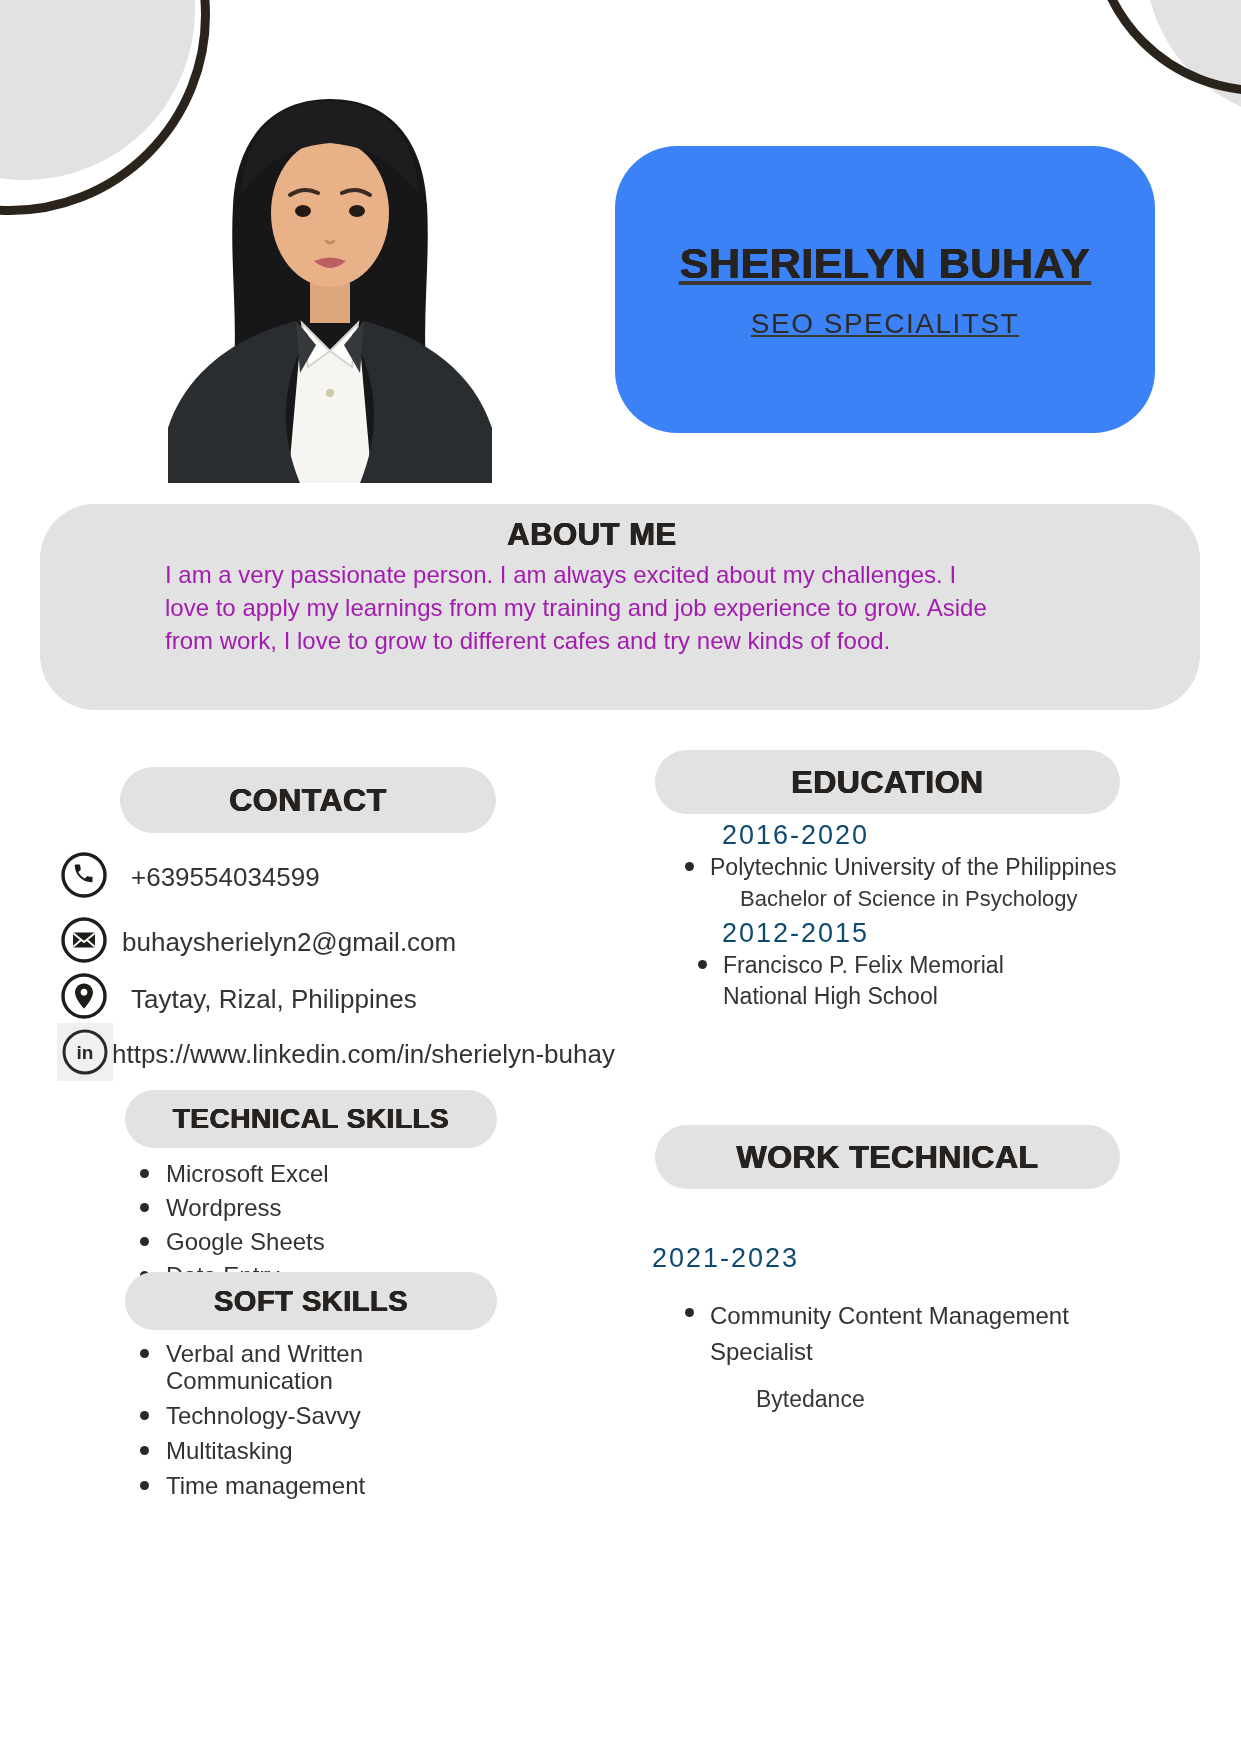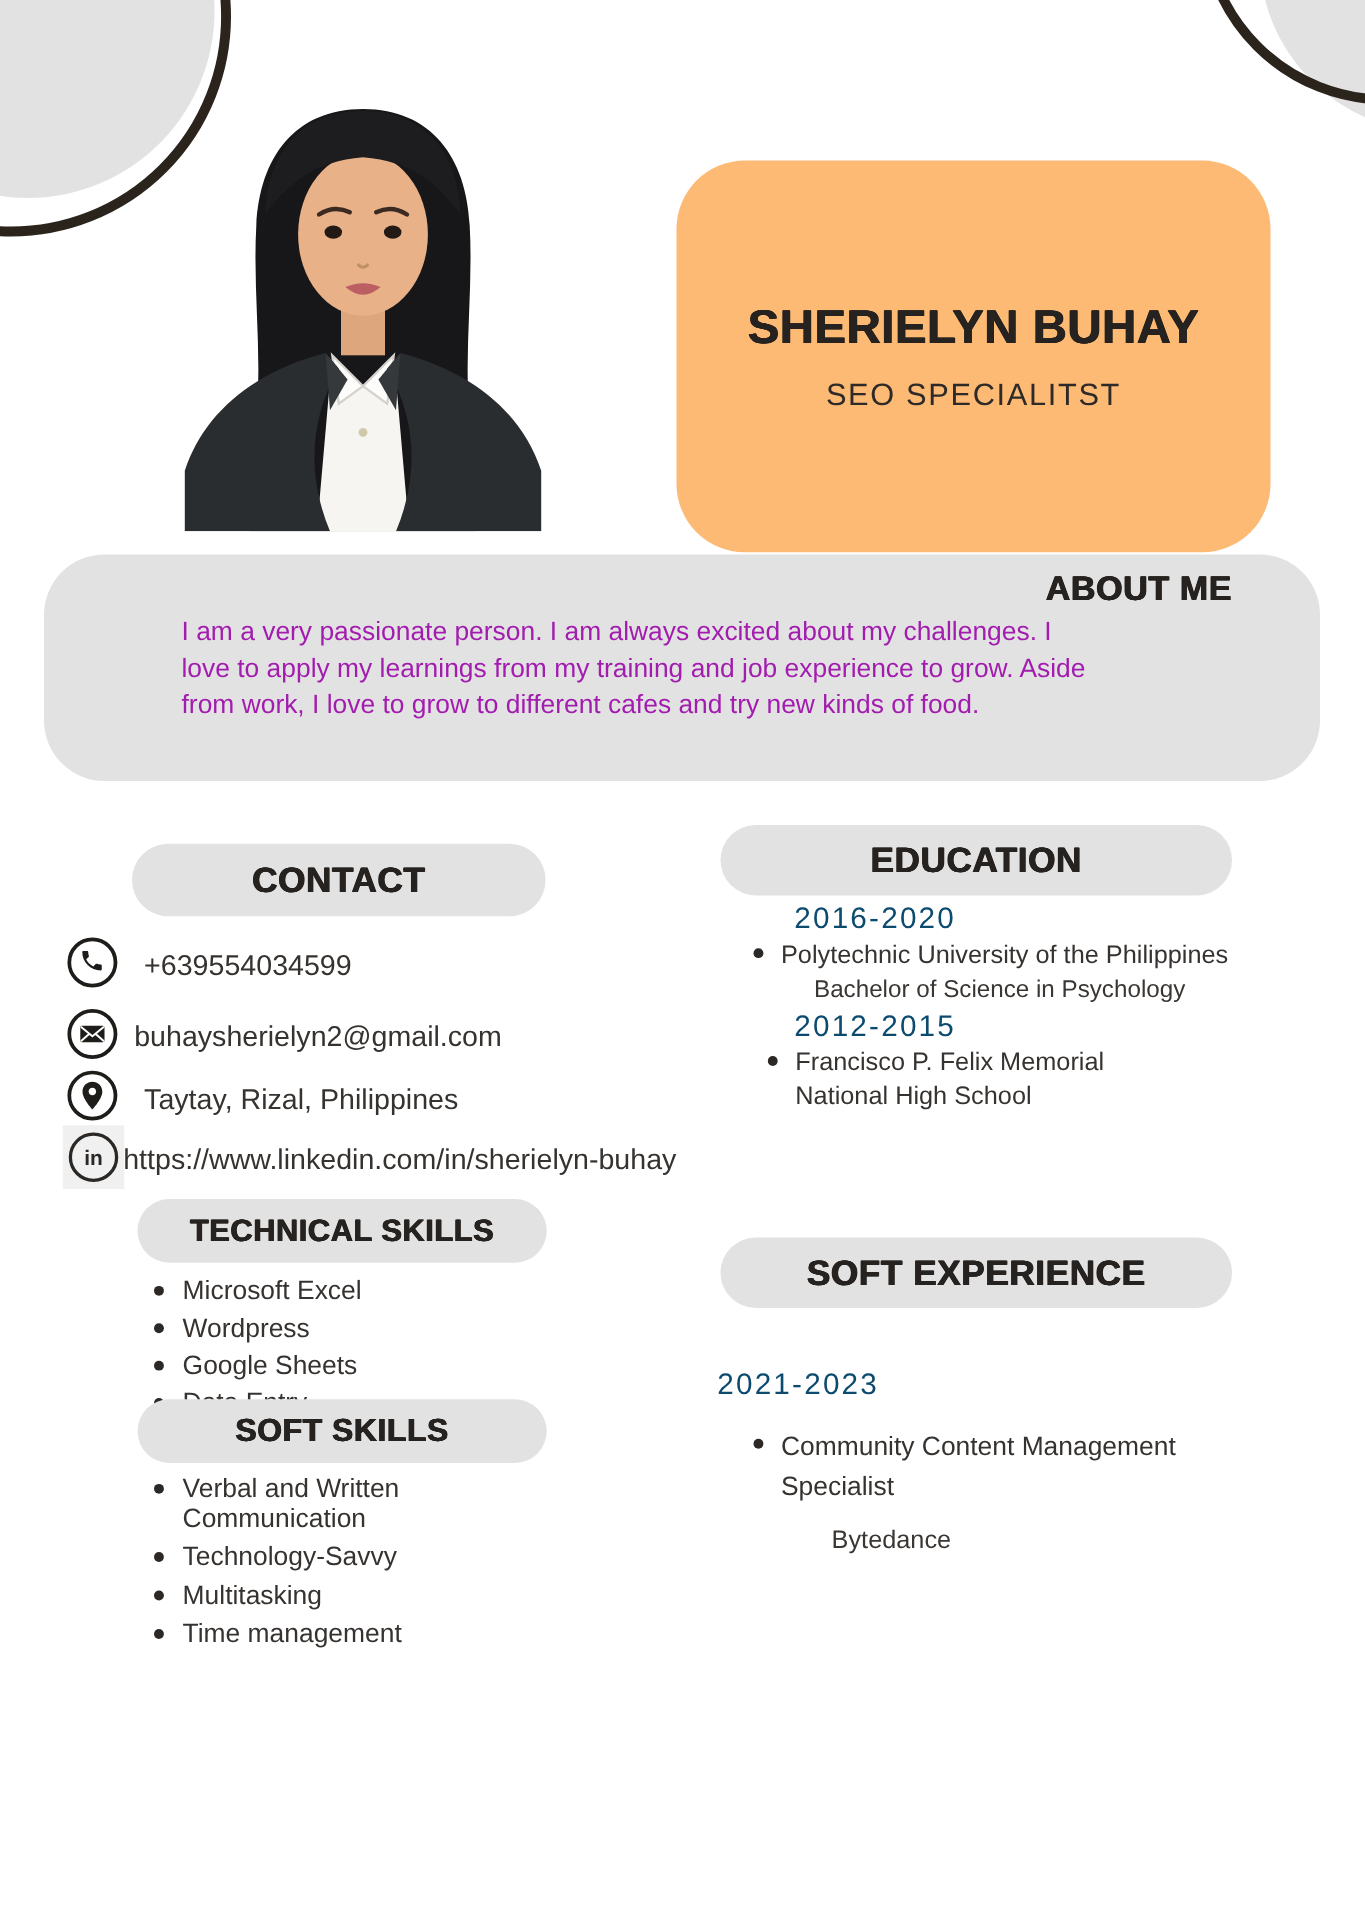--- a/index.html
+++ b/index.html
@@ -22,33 +22,33 @@
 
   
   .display {
     font-weight:800; color:#26221f;
     text-shadow:0 0 .6px currentColor, .5px 0 currentColor, -.5px 0 currentColor;
     letter-spacing:.5px;
   }
 
   
   .name-card {
-    position:absolute; left:615px; top:146px; width:540px; height:356px;
-    background:#fdba74; border-radius:62px;
-    display:flex; flex-direction:column; align-items:center; justify-content:center; gap:20px;
+    position:absolute; left:615px; top:146px; width:540px; height:287px;
+    background:#3b82f6; border-radius:62px;
+    display:flex; flex-direction:column; align-items:center; justify-content:center; gap:20px;text-decoration:underline;
   }
   .name { font-size:43px; }
   .role { font-size:28px; color:#2e2a27; letter-spacing:1.5px; font-weight:400; }
 
   
   .about-panel {
     position:absolute; left:40px; top:504px; width:1160px; height:206px;
     background:#e3e2e2; border-radius:55px;
   }
-  .about-title { position:absolute; left:0; top:13px; width:1080px; text-align:right; font-size:31px; }
+  .about-title { position:absolute; left:12px; top:13px; width:1080px; text-align:center; font-size:31px; }
   .about-text { position:absolute; left:125px; top:54px; width:840px; font-size:24px; line-height:33px; color:#a21caf; }
 
   
   .pill {
     position:absolute; background:#e3e2e2; border-radius:34px;
     display:flex; align-items:center; justify-content:center;
   }
   .pill-contact { left:120px; top:767px; width:376px; height:66px; }
   .pill-edu     { left:655px; top:750px; width:465px; height:64px; }
   .pill-tech    { left:125px; top:1090px; width:372px; height:58px; }
@@ -215,21 +215,21 @@
     <span class="txt nowrap">Polytechnic University of the Philippines</span>
   </div>
   <span class="sub" style="left:740px; top:886px">Bachelor of Science in Psychology</span>
   <span class="years" style="left:722px; top:918px">2012-2015</span>
   <div class="entry" style="left:698px; top:950px; width:365px">
     <span class="dot"></span>
     <span class="txt">Francisco P. Felix Memorial National High School</span>
   </div>
 
   <div class="pill pill-work">
-    <span class="display">SOFT EXPERIENCE</span>
+    <span class="display">WORK TECHNICAL</span>
   </div>
   <span class="years" style="left:652px; top:1243px">2021-2023</span>
   <div class="entry work-entry" style="left:685px; top:1298px; width:450px">
     <span class="dot"></span>
     <span class="txt">Community Content Management Specialist</span>
   </div>
   <span class="sub" style="left:756px; top:1386px; font-size:23px">Bytedance</span>
 
 </div>
 

